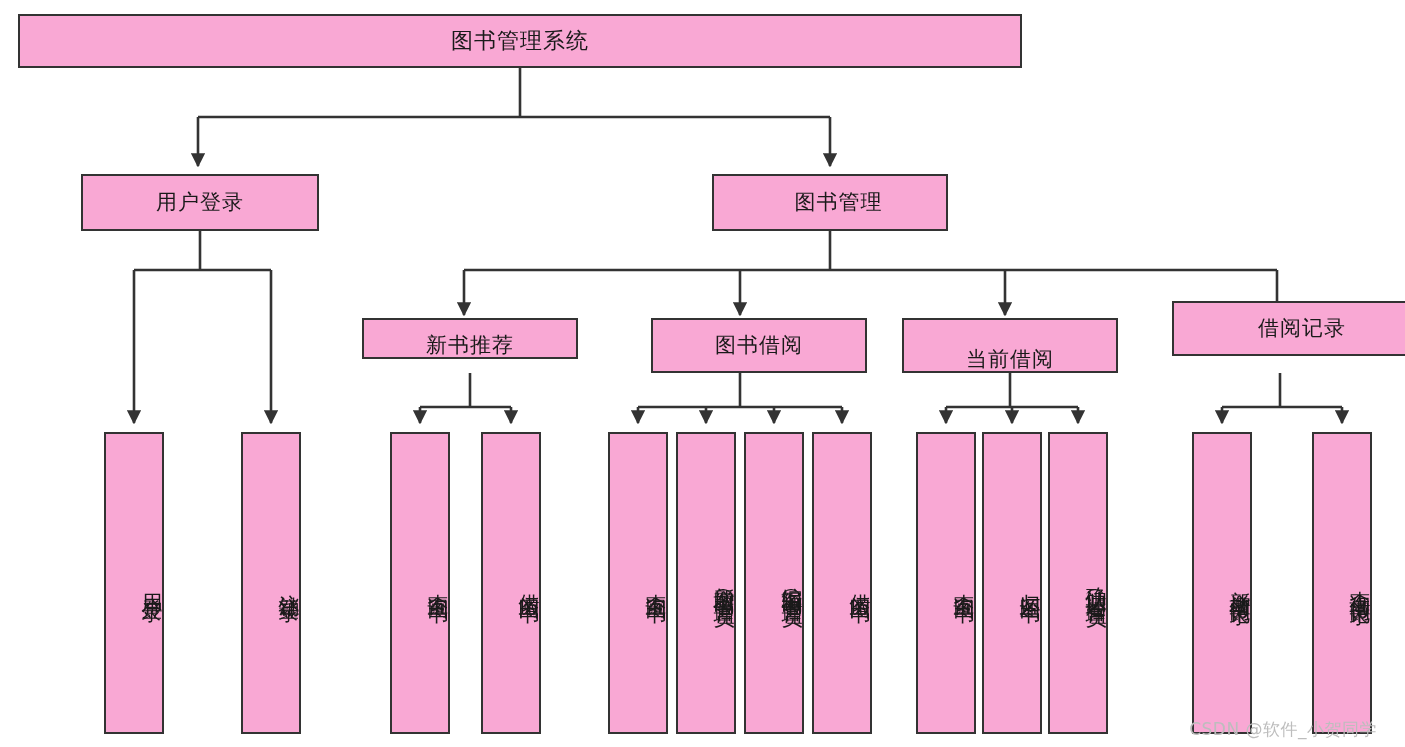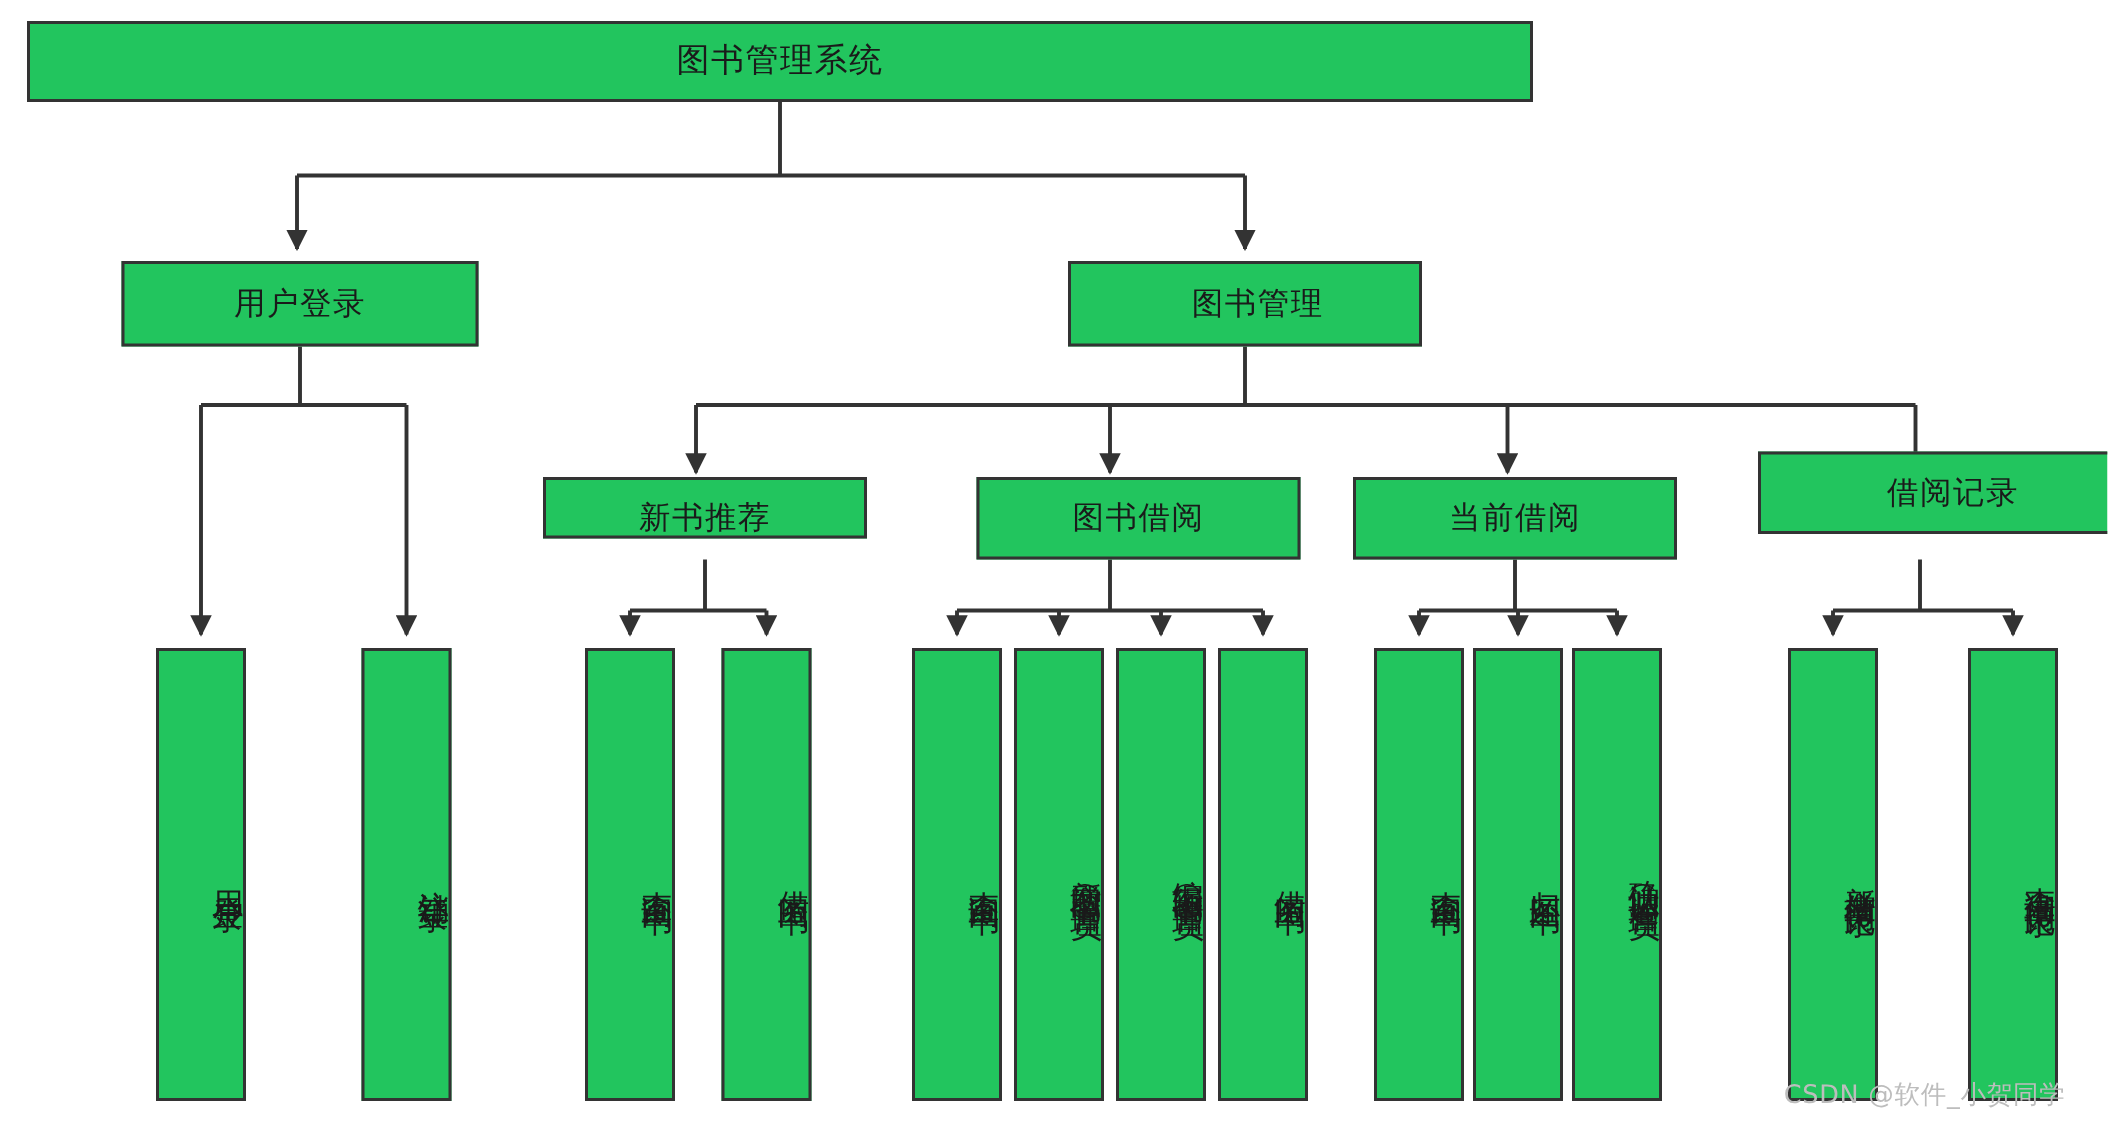--- a/index.html
+++ b/index.html
@@ -23,21 +23,21 @@
     left: 0;
     top: 0;
     width: 1405px;
     height: 747px;
     display: block;
   }
   .node {
     position: absolute;
     box-sizing: border-box;
     border: 2px solid #333333;
-    background: #22c55e;
+    background: #f9a8d4;
     color: #1a1a1a;
     display: flex;
     align-items: center;
     justify-content: center;
     overflow: hidden;
   }
   .node.horiz {
     font-size: 21px;
     letter-spacing: 1px;
     line-height: 1.1;
@@ -143,21 +143,21 @@
   <div class="node horiz" style="left:712px; top:174px; width:236px; height:57px;padding-left:17px;">
     <span>图书管理</span>
   </div>
 
   <div class="node horiz" style="left:362px; top:318px; width:216px; height:41px;align-items:flex-end;">
     <span>新书推荐</span>
   </div>
   <div class="node horiz" style="left:651px; top:318px; width:216px; height:55px;">
     <span>图书借阅</span>
   </div>
-  <div class="node horiz" style="left:902px; top:318px; width:216px; height:55px;">
+  <div class="node horiz" style="left:902px; top:318px; width:216px; height:55px;align-items:flex-end;">
     <span>当前借阅</span>
   </div>
   <div class="node horiz" style="left:1172px; top:301px; width:260px; height:55px;">
     <span>借阅记录</span>
   </div>
 
   <div class="node vert" style="left:104px; top:432px; width:60px; height:302px;">
     <span>用户登录</span>
   </div>
   <div class="node vert" style="left:241px; top:432px; width:60px; height:302px;">

